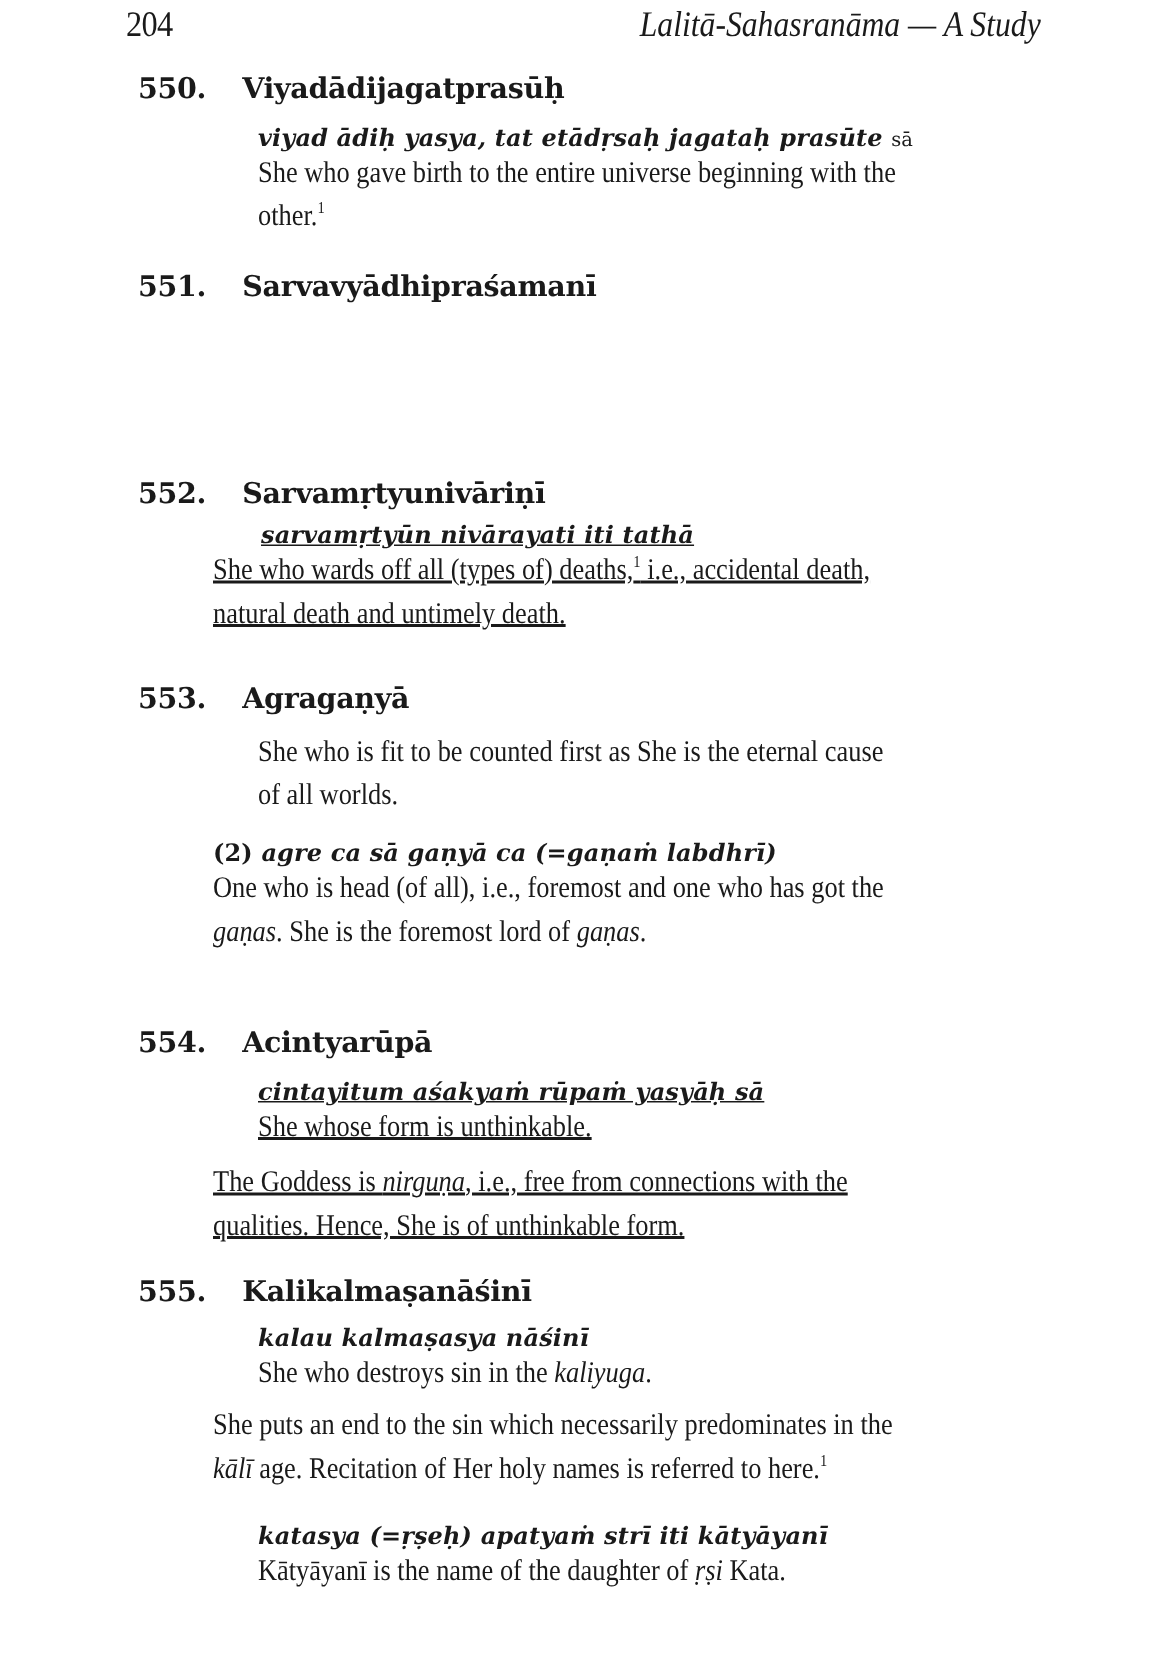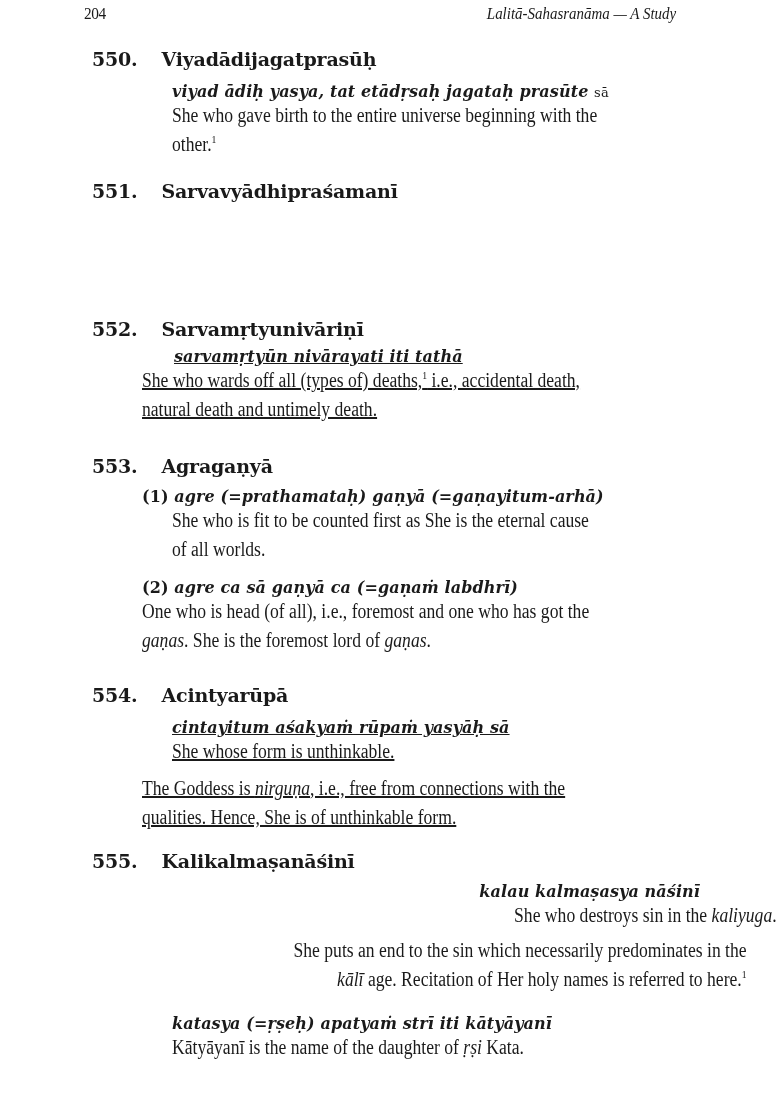--- a/index.html
+++ b/index.html
@@ -2,23 +2,23 @@
 <html><head>
   <meta charset="utf-8">
   <style>
     html, body { margin: 0; padding: 0; background: #ffffff; }
     body {
       width: 780px; height: 1108px; overflow: hidden; position: relative;
       color: #1a1a1a;
       font-family: "Liberation Serif", "DejaVu Serif", serif;
     }
     .page-header {
-      position: absolute; top: 4px; left: 84px; right: 104px;
+      position: absolute; top: 4px; left: 84px; right: 86px;
       display: flex; justify-content: space-between; align-items: center;
-      font-size: 17px;
+      font-size: 24px;
     }
     .page-number { letter-spacing: -0.5px; transform: scaleX(0.9); transform-origin: left; }
     .running-title { font-style: italic; transform: scaleX(0.88); transform-origin: right; }
     .entry { position: absolute; left: 92px; right: 80px; }
     .entry-heading {
       font-family: "DejaVu Serif", serif; font-weight: bold;
       font-size: 19px; letter-spacing: -0.2px; white-space: nowrap;
     }
     .entry-heading .num { margin-right: 24px; }
     .gloss {
@@ -61,39 +61,38 @@
   <div class="entry-heading"><span class="num">552.</span><span>Sarvamṛtyunivāriṇī</span></div>
   <div style="margin-top:7px;text-decoration:underline;">
     <div class="gloss" style="margin-left:82px;">sarvamṛtyūn nivārayati iti tathā</div>
     <div class="text indent2"><span>She who wards off all (types of) deaths,</span><sup>1</sup><span> i.e., accidental death,</span><br><span>natural death and untimely death.</span></div>
   </div>
 </div>
 
 <div class="entry" style="top:455px;">
   <div class="entry-heading"><span class="num">553.</span><span>Agragaṇyā</span></div>
   <div style="margin-top:10px;">
-    <div class="gloss indent2"><span class="sub-label">(1)</span> <span>agre (=prathamataḥ) gaṇyā (=gaṇayitum-arhā)</span></div>
     <div class="text indent"><span>She who is fit to be counted first as She is the eternal cause</span><br><span>of all worlds.</span></div>
     <div class="gloss indent2" style="margin-top:14px;"><span class="sub-label">(2)</span> <span>agre ca sā gaṇyā ca (=gaṇaṁ labdhrī)</span></div>
     <div class="text indent2"><span>One who is head (of all), i.e., foremost and one who has got the</span><br><i>gaṇas</i><span>. She is the foremost lord of </span><i>gaṇas</i><span>.</span></div>
   </div>
 </div>
 
 <div class="entry" style="top:684px;">
   <div class="entry-heading"><span class="num">554.</span><span>Acintyarūpā</span></div>
   <div style="margin-top:12px;text-decoration:underline;">
     <div class="gloss indent">cintayitum aśakyaṁ rūpaṁ yasyāḥ sā</div>
     <div class="text indent">She whose form is unthinkable.</div>
     <div class="text indent2" style="margin-top:8px;"><span>The Goddess is </span><i>nirguṇa</i><span>, i.e., free from connections with the</span><br><span>qualities. Hence, She is of unthinkable form.</span></div>
   </div>
 </div>
 
 <div class="entry" style="top:850px;">
   <div class="entry-heading"><span class="num">555.</span><span>Kalikalmaṣanāśinī</span></div>
-  <div style="margin-top:10px;text-align:right;">
+  <div style="margin-top:10px;">
     <div class="gloss indent">kalau kalmaṣasya nāśinī</div>
     <div class="text indent"><span>She who destroys sin in the </span><i>kaliyuga</i><span>.</span></div>
     <div class="text indent2" style="margin-top:6px;"><span>She puts an end to the sin which necessarily predominates in the</span><br><i>kālī</i><span> age. Recitation of Her holy names is referred to here.</span><sup>1</sup></div>
   </div>
 </div>
 
 <div class="entry" style="top:1014px;">
   <div style="">
     <div class="gloss indent">katasya (=ṛṣeḥ) apatyaṁ strī iti kātyāyanī</div>
     <div class="text indent"><span>Kātyāyanī is the name of the daughter of </span><i>ṛṣi</i><span> Kata.</span></div>

